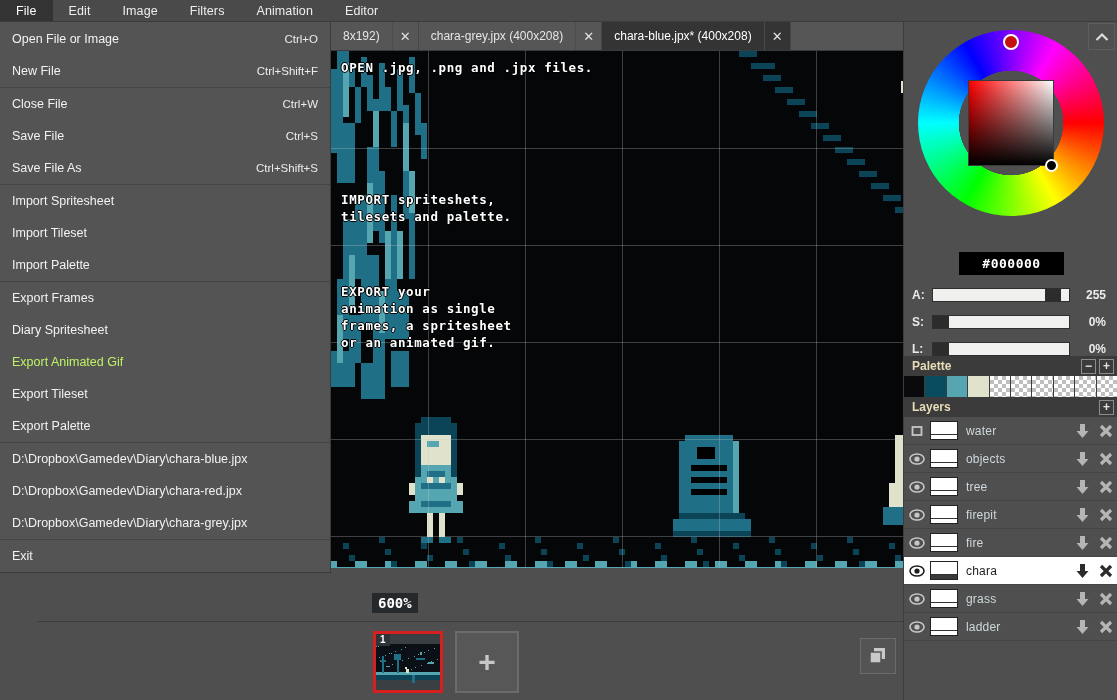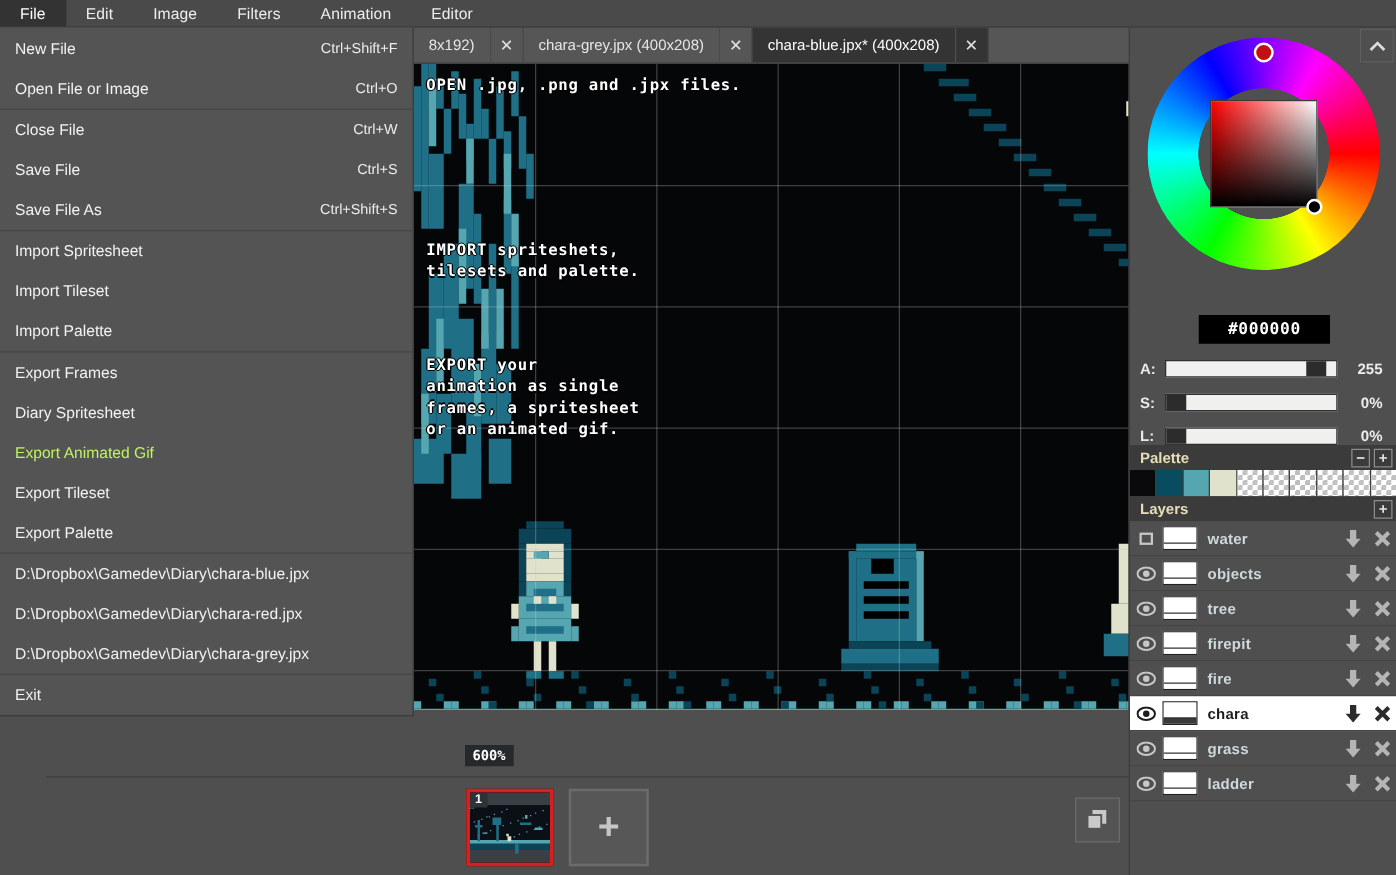--- a/index.html
+++ b/index.html
@@ -87,21 +87,21 @@
     position: absolute; color: #ffffff; font-size: 12.5px;
     font-family: "DejaVu Sans Mono", monospace;
     letter-spacing: .6px; line-height: 17px; white-space: pre;
     text-shadow: 1px 0 0 #000, -1px 0 0 #000, 0 1px 0 #000, 0 -1px 0 #000;
     font-weight: bold;
   }
 
   .zoom-badge {
     position: absolute; left: 41px; bottom: 8px;
     background: rgba(22,26,30,.72); color: #ffffff;
-    font-size: 11px; font-weight: bold; padding: 2px 6px;
+    font-size: 14px; font-weight: bold; padding: 2px 6px;
     font-family: "DejaVu Sans Mono", monospace;
   }
 
   
   .framestrip {
     position: absolute; top: 621px; left: 37px; width: 866px; height: 79px;
     background: #4f4f4f; border-top: 1px solid #3d3d3d; z-index: 15;
   }
   .frame-thumb {
     position: absolute; top: 9px; left: 336px; width: 70px; height: 62px;
@@ -223,21 +223,21 @@
   }
   .layer-thumb {
     width: 28px; height: 19px; background: #ffffff;
     border: 1px solid #222222; margin-right: 8px;
     display: flex; flex-direction: column;
   }
   .layer-thumb .t-top { flex: 1; background: #ffffff; }
   .layer-thumb .t-bot { height: 5px; background: #ffffff; border-top: 1px solid #333; }
   .layer-thumb.dark .t-bot { background: #3a3a3a; }
   .layer-name {
-    flex: 1; font-size: 12px; color: #cfd8dc; letter-spacing: .2px; font-weight: bold;
+    flex: 1; font-size: 12px; color: #cfd8dc; letter-spacing: .2px;
   }
   .layer-act {
     width: 24px; display: flex; align-items: center; justify-content: center;
   }
 
   .leftgutter {
     position: absolute; top: 51px; left: 0; width: 331px; height: 649px;
     background: #4f4f4f; z-index: 5;
   }
 </style>
@@ -475,26 +475,26 @@
       <div class="menubar-item active">File</div>
       <div class="menubar-item">Edit</div>
       <div class="menubar-item">Image</div>
       <div class="menubar-item">Filters</div>
       <div class="menubar-item">Animation</div>
       <div class="menubar-item">Editor</div>
     </div>
 
   <div class="dropdown" id="file-dropdown">
       <div class="menu-row">
+        <span>Open File or Image</span>
+        <span class="shortcut">Ctrl+O</span>
+      </div>
+      <div class="menu-row">
         <span>New File</span>
         <span class="shortcut">Ctrl+Shift+F</span>
-      </div>
-      <div class="menu-row">
-        <span>Open File or Image</span>
-        <span class="shortcut">Ctrl+O</span>
       </div>
       <div class="menu-sep"></div>
       <div class="menu-row">
         <span>Close File</span>
         <span class="shortcut">Ctrl+W</span>
       </div>
       <div class="menu-row">
         <span>Save File</span>
         <span class="shortcut">Ctrl+S</span>
       </div>

